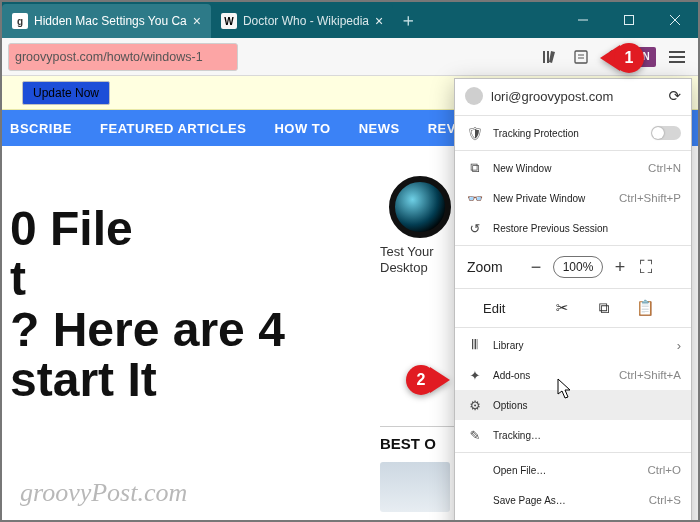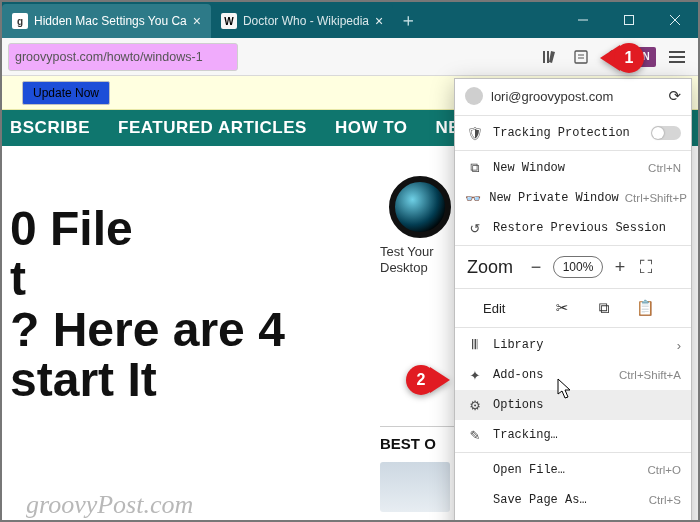--- a/index.html
+++ b/index.html
@@ -14,58 +14,58 @@
   .tab .favicon.wiki{ background:#f6f6f6;color:#000;}
   .tab .label { flex:1; white-space:nowrap; overflow:hidden; text-overflow:ellipsis; font-size:12px;}
   .tab .close { font-size:14px; margin-left:6px; color:#e8f0f1; cursor:pointer;}
   .newtab { width:30px; display:flex;align-items:center;justify-content:center;color:#cfe6ea;font-size:18px;}
   .winctrls { margin-left:auto; display:flex; }
   .winbtn { width:46px; display:flex;align-items:center;justify-content:center;color:#dfeff2;font-size:12px;}
   .winbtn.close{ }
   .winbtn svg{ width:12px;height:12px; }
   
   .toolbar { height:38px; background:#f7f7f7; border-bottom:1px solid #d9d9d9; display:flex;align-items:center; padding:0 6px 0 0;}
-  .urlbox { flex:0 0 230px; height:28px; margin:0 6px; border:1px solid #cfcfcf; border-radius:3px; background:#f0abfc; display:flex;align-items:center; padding:0 6px; color:#555; font-size:12.5px; overflow:hidden; white-space:nowrap;}
+  .urlbox { flex:0 0 230px; height:28px; margin:0 6px; border:1px solid #cfcfcf; border-radius:3px; background:#fca5a5; display:flex;align-items:center; padding:0 6px; color:#555; font-size:12.5px; overflow:hidden; white-space:nowrap;}
   .tb-spacer{flex:1;}
   .tb-icons{display:flex;align-items:center;gap:14px; padding-right:6px;}
   .tb-icons .ico{width:18px;height:18px;color:#4a4a4a;display:flex;align-items:center;justify-content:center;}
   .onenote{width:20px;height:20px;background:#80397b;color:#fff;font-size:10px;font-weight:bold;display:flex;align-items:center;justify-content:center;border-radius:2px;}
   .hamburger{width:30px;height:30px;display:flex;flex-direction:column;align-items:center;justify-content:center;gap:3px;cursor:pointer;}
   .hamburger span{display:block;width:16px;height:2px;background:#4b4b4b;}
   
   .notice { height:34px; background:#ffffe0; border-bottom:1px solid #e8e8a8; display:flex;align-items:center; padding:0 10px; font-size:12.5px; color:#444;}
   .update-btn{ margin-left:10px; height:24px; padding:0 10px; background:#1d4ed8; border:1px solid #c0c0c0; border-radius:2px; font-size:12px;}
   
-  .sitenav{ height:36px; background:#0f766e; color:#fff; display:flex; align-items:center; gap:28px; padding-left:8px; font-weight:700; font-size:17px; letter-spacing:.5px;}
+  .sitenav{ height:36px; background:#3b82f6; color:#fff; display:flex; align-items:center; gap:28px; padding-left:8px; font-weight:700; font-size:13px; letter-spacing:.5px;}
   .sitenav span{white-space:nowrap;}
   
   .content{ position:relative; height:calc(100% - 36px - 38px - 34px - 36px); background:#fff; overflow:hidden;}
   .headline{ position:absolute; left:8px; top:58px; width:360px; font-family: Arial, sans-serif; font-weight:900; font-size:48px; line-height:1.05; color:#111; }
-  .watermark{position:absolute;left:18px;bottom:0;color:#b8b8b8;font-family:Georgia,serif;font-size:26px;font-style:italic;margin-left:6px;}
+  .watermark{position:absolute;left:18px;bottom:12px;color:#b8b8b8;font-family:Georgia,serif;font-size:26px;font-style:italic;}
   .sidecol{position:absolute;left:378px;top:30px;width:80px;text-align:left;}
   .knob{width:62px;height:62px;border-radius:50%;background:radial-gradient(circle at 35% 35%,#6fd0e6,#033d52 55%,#000 80%);border:6px solid #111;margin:0 auto;}
   .sidecap{font-size:13px;color:#333;margin-top:6px;line-height:1.25;}
   .besthdr{position:absolute;left:378px;top:280px;font-weight:900;font-size:15px;color:#111;border-top:1px solid #ccc;padding-top:8px;width:90px;}
   .thumb{position:absolute;left:378px;top:316px;width:70px;height:50px;background:linear-gradient(#cdd8e2,#e7edf2);border-radius:3px;}
   
   .menu{position:absolute;right:6px;top:76px;width:238px;background:#fff;border:1px solid #bfbfbf;box-shadow:0 6px 22px rgba(0,0,0,.28);}
   .mrow{display:flex;align-items:center;height:30px;padding:0 10px;color:#222;}
   .mrow .mic{width:20px;margin-right:8px;display:flex;align-items:center;justify-content:center;color:#4c4c4c;}
-  .mrow .mlabel{flex:1;white-space:nowrap;font-size:12px;font-family:Liberation Mono, monospace;}
+  .mrow .mlabel{flex:1;white-space:nowrap;font-size:10px;}
   .mrow .hk{color:#888;font-size:11.5px;margin-left:6px;}
   .mrow.hover{background:#ededed;}
   .msep{height:1px;background:#e2e2e2;margin:2px 0;}
   .acct{height:34px;display:flex;align-items:center;padding:0 10px;}
   .avatar{width:18px;height:18px;border-radius:50%;background:#cfcfcf;margin-right:8px;}
   .acct .mlabel{flex:1;font-size:13px;color:#333;}
   .refresh{font-size:15px;color:#333;}
   .toggle{width:30px;height:14px;border-radius:8px;background:#d6d6d6;position:relative;}
   .toggle::after{content:"";position:absolute;left:1px;top:1px;width:12px;height:12px;border-radius:50%;background:#fff;box-shadow:0 0 2px rgba(0,0,0,.4);}
   .zoomrow{height:38px;display:flex;align-items:center;padding:0 8px;}
-  .zlbl{width:60px;font-size:18px;padding-left:4px;}
+  .zlbl{width:60px;font-size:14px;padding-left:4px;}
   .zbtn{width:26px;height:26px;display:flex;align-items:center;justify-content:center;font-size:18px;color:#444;}
   .zpill{min-width:50px;height:22px;border:1px solid #737373;border-radius:12px;display:flex;align-items:center;justify-content:center;font-size:12px;margin:0 4px;}
   .editrow{height:34px;display:flex;align-items:center;padding:0 24px;}
   .editrow .elabel{width:62px;font-size:13px;padding-left:4px;}
   .editrow .ebtn{flex:1;display:flex;align-items:center;justify-content:center;font-size:15px;color:#333;}
   .chev{font-size:13px;color:#777;}
   .cursor-pointer{position:absolute; pointer-events:none;}
   
   .callout{position:absolute;display:flex;align-items:center;pointer-events:none;filter:drop-shadow(0 2px 3px rgba(0,0,0,.35));}
   .callout .tail-left{width:0;height:0;border-top:13px solid transparent;border-bottom:13px solid transparent;border-right:20px solid #e11b22;}

